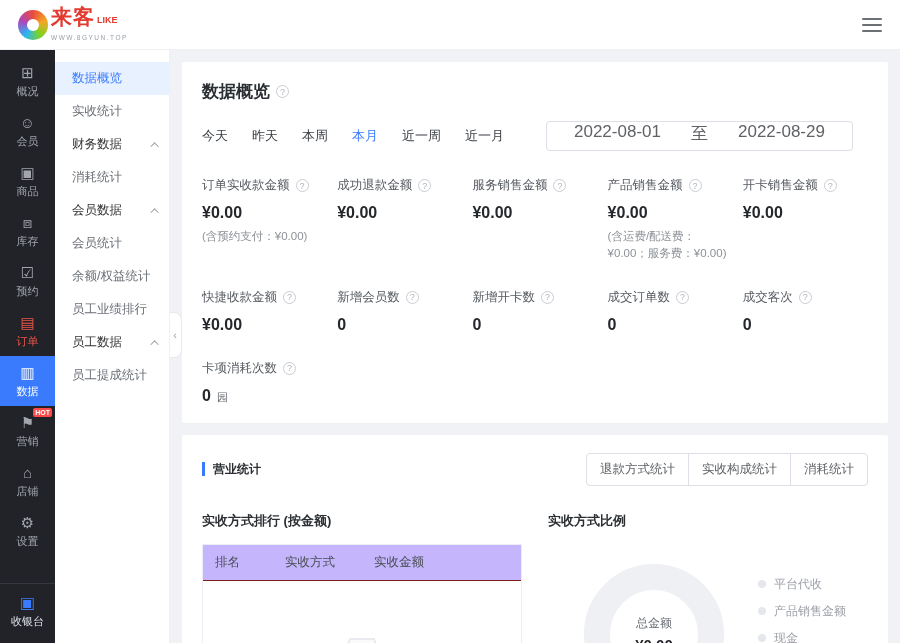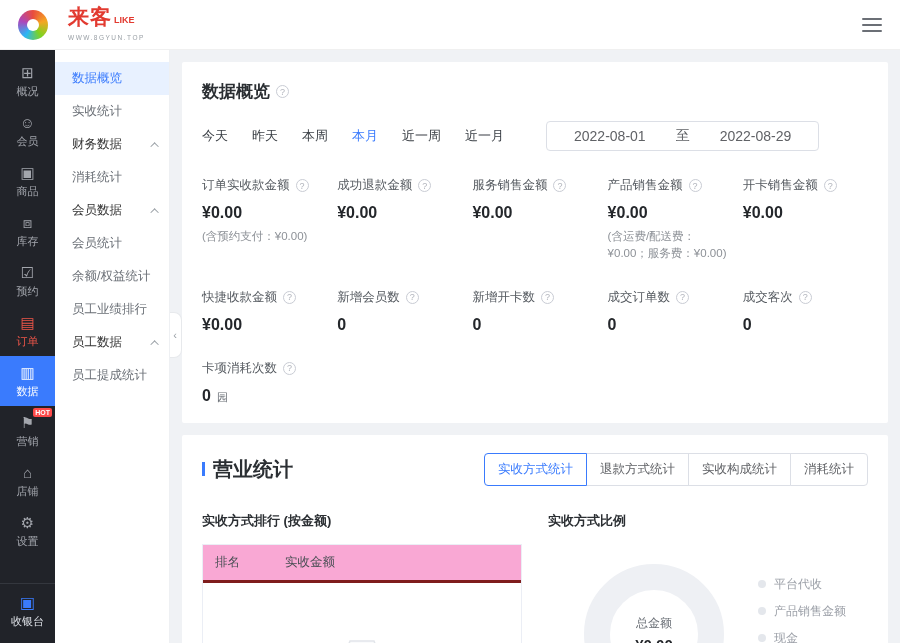--- a/index.html
+++ b/index.html
@@ -2,21 +2,21 @@
 <html><head>
 <meta charset="utf-8">
 <style>
   * { margin:0; padding:0; box-sizing:border-box; }
   html,body { width:900px; height:643px; overflow:hidden; background:#fff;
     font-family:"Liberation Sans","DejaVu Sans",sans-serif; color:#333; }
 
   
   .topbar { height:50px; background:#fff; border-bottom:1px solid #f0f0f0;
     display:flex; align-items:center; justify-content:space-between; padding:0 18px; }
-  .logo { display:flex; align-items:center; gap:20px; }
+  .logo { display:flex; align-items:center; gap:3px; }
   .logo-flower { width:30px; height:30px; border-radius:50%;
     background:conic-gradient(#e94c3d,#f5a623,#7ed321,#29b6f6,#ab47bc,#e94c3d);
     position:relative; }
   .logo-flower::after { content:""; position:absolute; left:9px; top:9px; width:12px; height:12px;
     border-radius:50%; background:#fff; }
   .logo-texts { line-height:1; }
   .logo-main { display:flex; align-items:flex-end; gap:2px; }
   .logo-title { color:#e23a30; font-weight:900; font-size:21px; letter-spacing:1px; }
   .logo-like { color:#e23a30; font-weight:700; font-size:9px; padding-bottom:2px; }
   .logo-domain { color:#9aa0a6; font-size:6.5px; letter-spacing:1.5px; margin-top:3px; }
@@ -66,48 +66,48 @@
   .card-title-row { display:flex; align-items:center; }
   .card-title { font-size:17px; font-weight:700; color:#2b2f33; }
   .help { display:inline-flex; align-items:center; justify-content:center; width:13px; height:13px;
     border:1px solid #c9ccd4; border-radius:50%; color:#b0b3bb; font-size:9px; margin-left:6px;
     cursor:pointer; flex-shrink:0; }
 
   .filter-row { display:flex; align-items:center; margin-top:18px; font-size:13px; color:#3a3f45; }
   .filter-item { margin-right:24px; cursor:pointer; }
   .filter-item.active { color:#3a7bfd; }
   .date-box { margin-left:18px; border:1px solid #dcdfe6; border-radius:4px; height:30px;
-    display:flex; align-items:center; justify-content:center; gap:30px; padding:0 27px;
-    font-size:14px; color:#606266; min-width:255px; }
+    display:flex; align-items:flex-start; justify-content:center; gap:30px; padding:0 27px;
+    font-size:17px; color:#606266; min-width:255px; }
   .date-value { cursor:pointer; }
   .date-sep { color:#606266; }
 
   .stats-row { display:grid; grid-template-columns:repeat(5,1fr); column-gap:10px; margin-top:26px; }
   .stat-label { font-size:12.5px; color:#565b61; display:flex; align-items:center; }
   .stat-value { font-size:16px; font-weight:700; color:#24272b; margin-top:10px; }
   .stat-sub { font-size:11.5px; color:#8d9197; margin-top:6px; line-height:1.5; max-width:150px; }
   .stat-suffix { font-size:11px; color:#6a6f76; margin-left:6px; font-weight:400; }
 
   
   .biz-header { display:flex; align-items:center; justify-content:space-between; }
-  .biz-title { display:flex; align-items:center; font-size:20px; font-weight:700; color:#2b2f33;text-align:center; }
+  .biz-title { display:flex; align-items:center; font-size:12px; font-weight:700; color:#2b2f33;text-align:center; }
   .biz-title .bar { width:3px; height:14px; background:#3a7bfd; margin-right:8px; display:inline-block; }
   .tabs { display:flex; font-size:12.5px; color:#606266; }
   .tab { border:1px solid #dcdfe6; margin-left:-1px; padding:7px 13px; cursor:pointer;
     background:#fff; white-space:nowrap; }
   .tab:first-child { border-radius:4px 0 0 4px; margin-left:0; }
   .tab:last-child { border-radius:0 4px 4px 0; }
   .tab.active { border-color:#3a7bfd; color:#3a7bfd; position:relative; z-index:2; }
 
   .biz-body { display:flex; gap:26px; margin-top:26px; }
   .rank { flex:1; min-width:0; }
   .panel-title { font-size:13px; font-weight:700; color:#2b2f33; margin-bottom:14px; }
   .rank-table { border:1px solid #ebeef5; border-bottom:none; }
-  .rank-head { display:grid; grid-template-columns:70px 1.2fr 1.2fr 70px; background:#f9a8d4;
-    border-bottom:3px solid #7f1d1d; }
+  .rank-head { display:grid; grid-template-columns:70px 1.2fr 1.2fr 70px; background:#c4b5fd;
+    border-bottom:1px solid #7f1d1d; }
   .rank-head span { padding:9px 12px; font-size:12.5px; color:#4a4f55; }
   .empty { text-align:center; padding:52px 0 30px; }
 
   .pie { flex:1; min-width:0; }
   .pie-body { display:flex; align-items:flex-start; margin-top:34px; }
   .donut { width:140px; height:140px; border:26px solid #eef0f4; border-radius:50%;
     position:relative; margin-left:36px; flex-shrink:0; }
   .donut-center { position:absolute; left:50%; top:50%; transform:translate(-50%,-50%);
     text-align:center; width:90px; }
   .donut-label { font-size:12px; color:#6a6f76; }
@@ -337,33 +337,33 @@
       </div>
     </section>
 
     <section class="card business-card">
       <div class="biz-header">
         <div class="biz-title">
           <span class="bar"></span>
           <span>营业统计</span>
         </div>
         <div class="tabs">
-          <span class="tab active">实收方式统计</span>
           <span class="tab">退款方式统计</span>
           <span class="tab">实收构成统计</span>
           <span class="tab">消耗统计</span>
         </div>
       </div>
 
       <div class="biz-body">
         <div class="rank">
           <div class="panel-title">实收方式排行 (按金额)</div>
           <div class="rank-table">
             <div class="rank-head">
               <span>排名</span>
+              <span>实收方式</span>
               <span>实收金额</span>
             </div>
             <div class="empty">
               <svg width="46" height="38" viewBox="0 0 46 38">
                 <path d="M5 22 L11 6 H35 L41 22 V32 H5 Z" fill="#fafbfc" stroke="#e2e5ea" stroke-width="1.5"></path>
                 <path d="M5 22 H15 C15 26.5 18.5 29 23 29 C27.5 29 31 26.5 31 22 H41" fill="#fff" stroke="#e2e5ea" stroke-width="1.5"></path>
               </svg>
               
             </div>
           </div>

